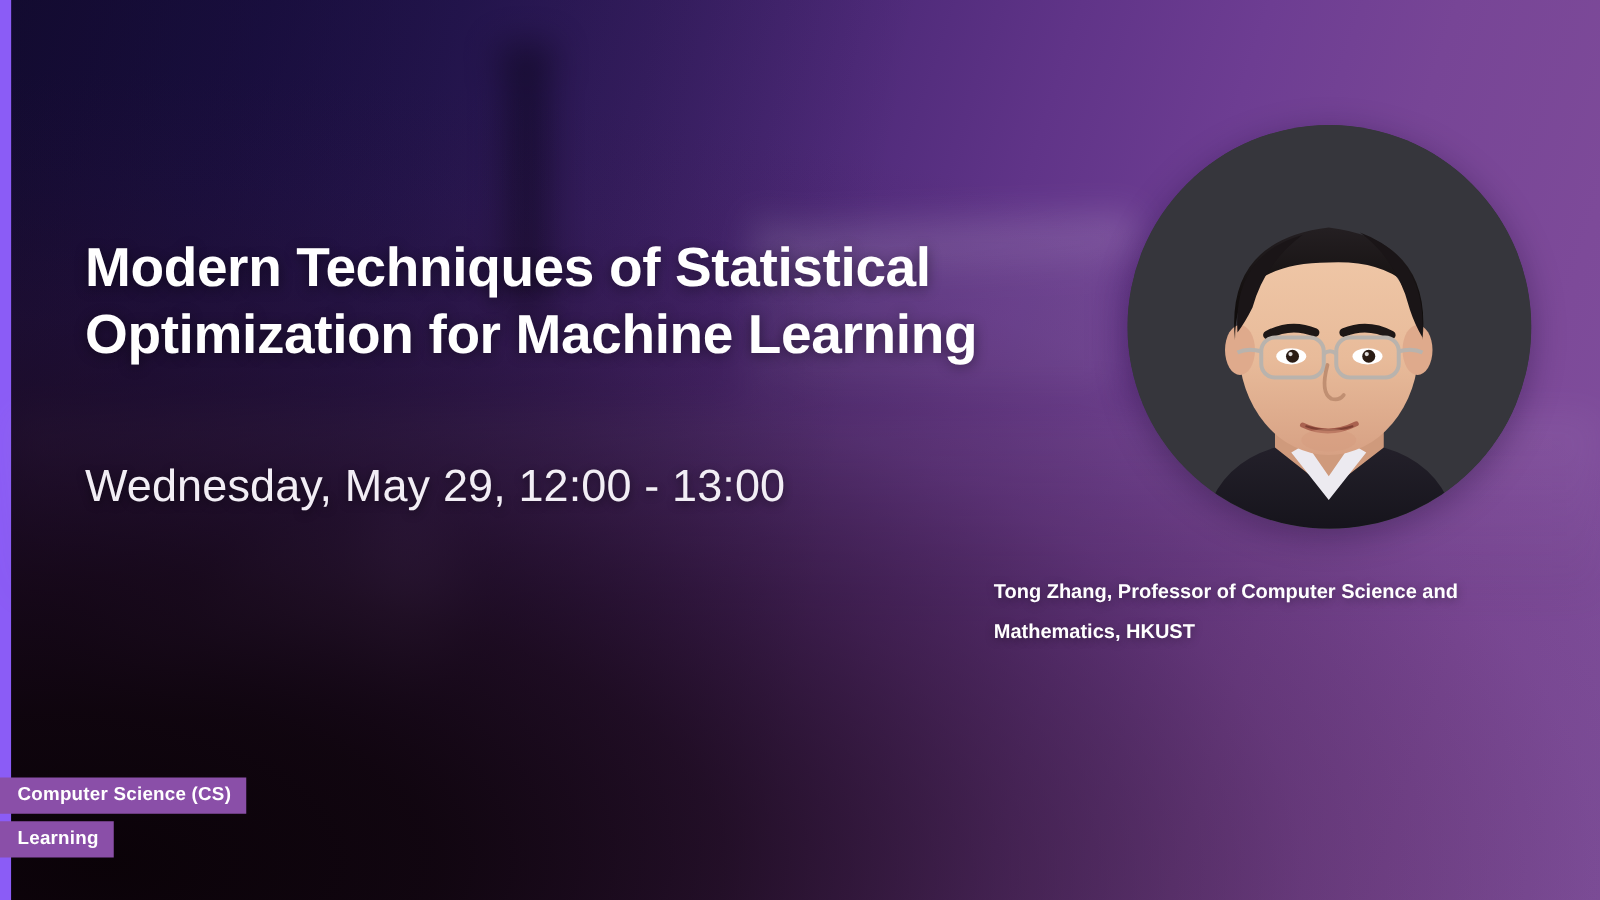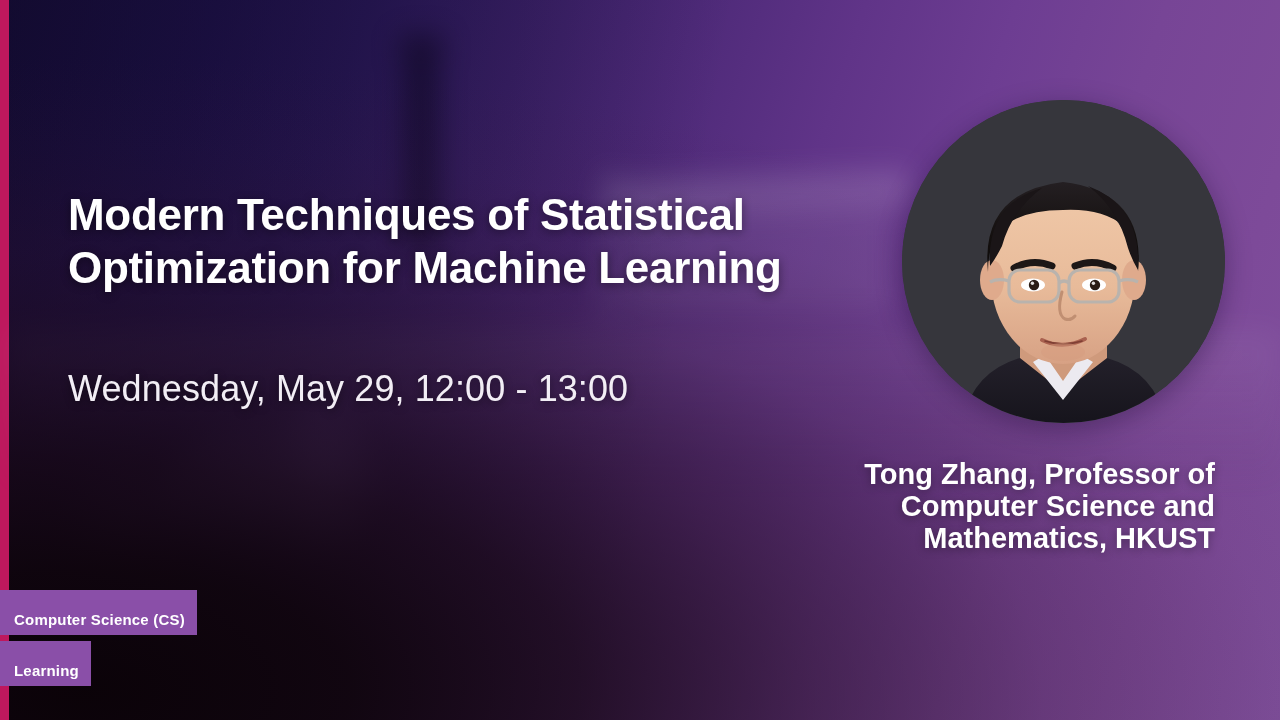--- a/index.html
+++ b/index.html
@@ -11,21 +11,21 @@
     background:#000;
     font-family:"Liberation Sans", sans-serif;
   }
 
   
   #slide {
     position:relative;
     width:1280px; height:720px;
     overflow:hidden;
     
-    background:#be185d;
+    background:#8b5cf6;
   }
 
   
   .bg-layer {
     position:absolute;
     top:0; left:9px; right:0; bottom:0;
   }
 
   
   .bg-base {
@@ -150,22 +150,22 @@
     background:#3a3a40;
     box-shadow:0 6px 26px rgba(20,6,40,.35);
   }
   .face-svg { display:block; width:100%; height:100%; }
 
   
   .speaker {
     position:absolute;
     right:65px; top:458px;
     width:420px;
-    text-align:right;
-    font-size:29px;
+    text-align:left;
+    font-size:16px;
     font-weight:bold;
     line-height:32px;
     color:#ffffff;
     text-shadow:0 2px 8px rgba(0,0,0,.35);
   }
 
   
   .badges {
     position:absolute;
     left:0; bottom:34px;
@@ -173,21 +173,21 @@
     flex-direction:column;
     align-items:flex-start;
     gap:6px;
   }
   .badge {
     background:#8a4fa8;
     color:#ffffff;
     font-size:15px;
     font-weight:bold;
     letter-spacing:0.2px;
-    padding:21px 12px 6px 14px;
+    padding:5px 12px 6px 14px;
     line-height:18px;
     white-space:nowrap;
   }
 </style>
 </head>
 <body>
 
 <div id="slide">
 
   <div class="bg-layer">

